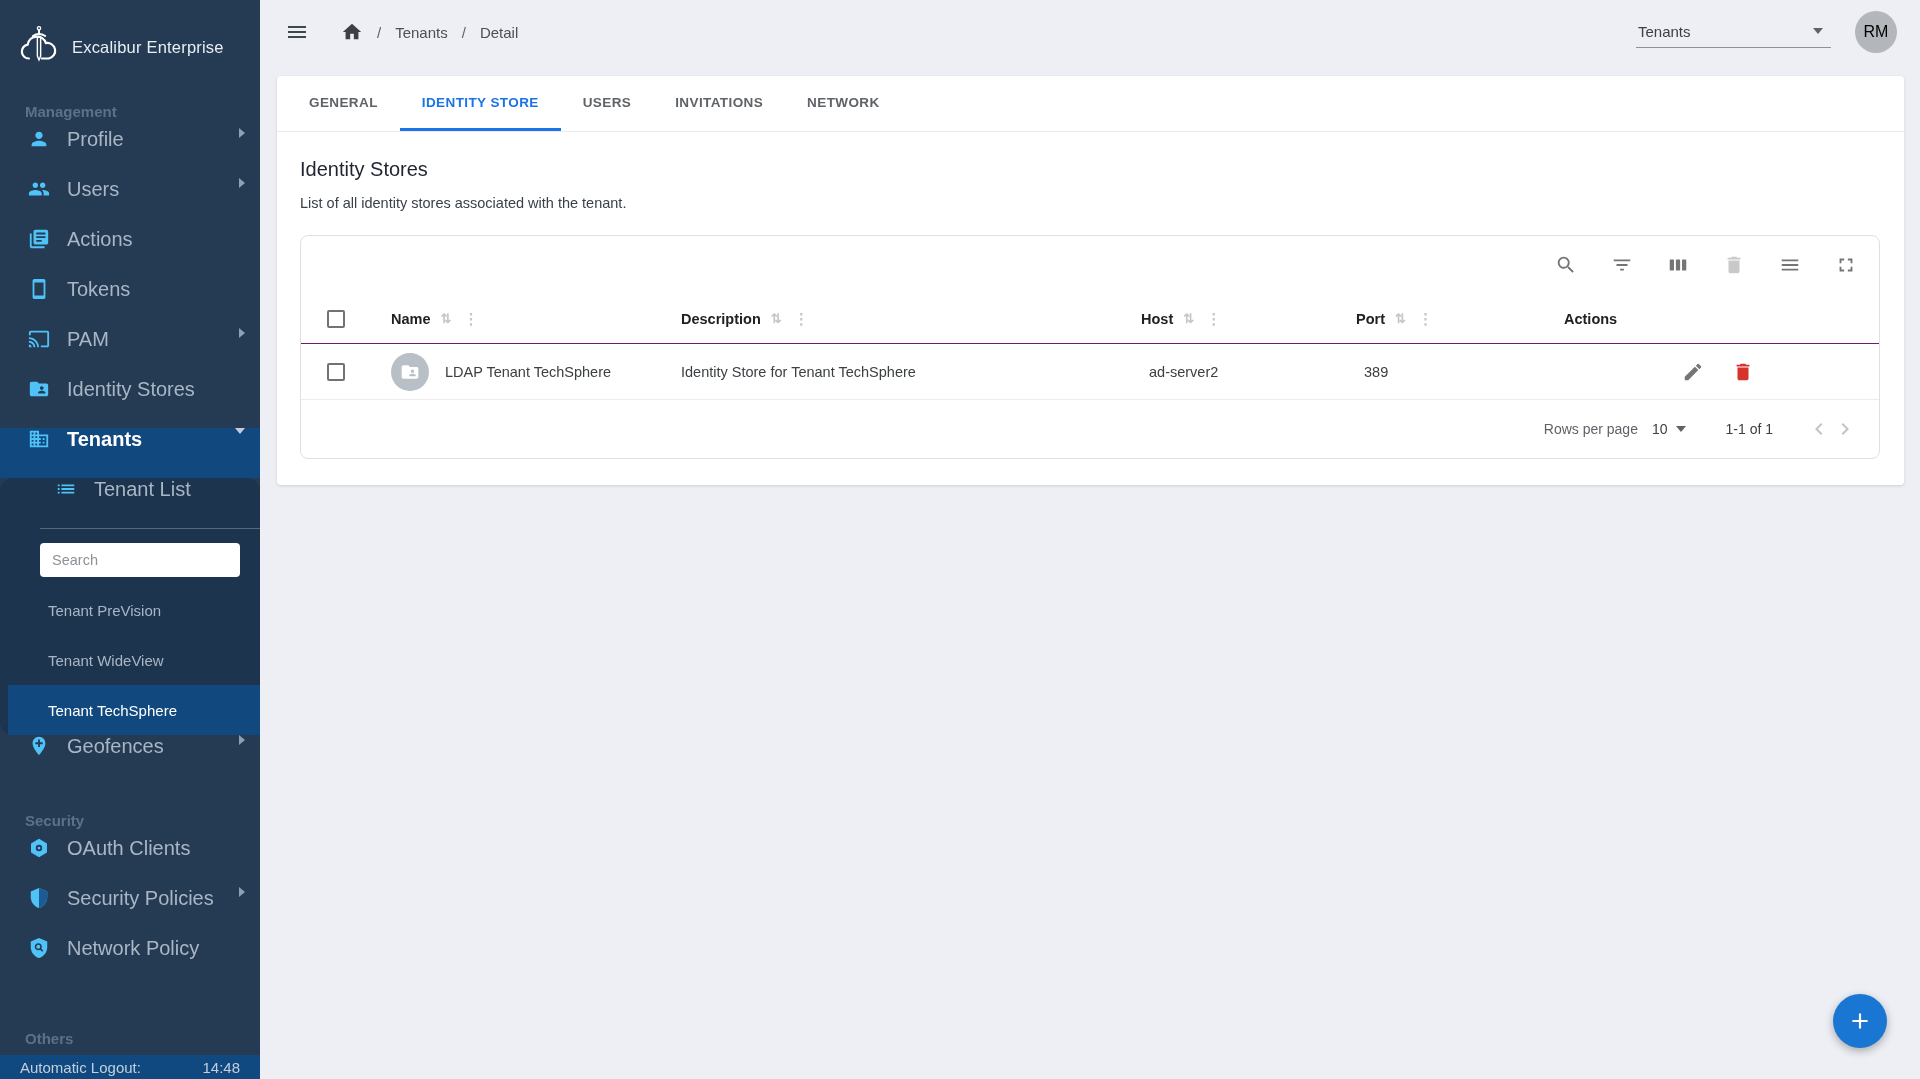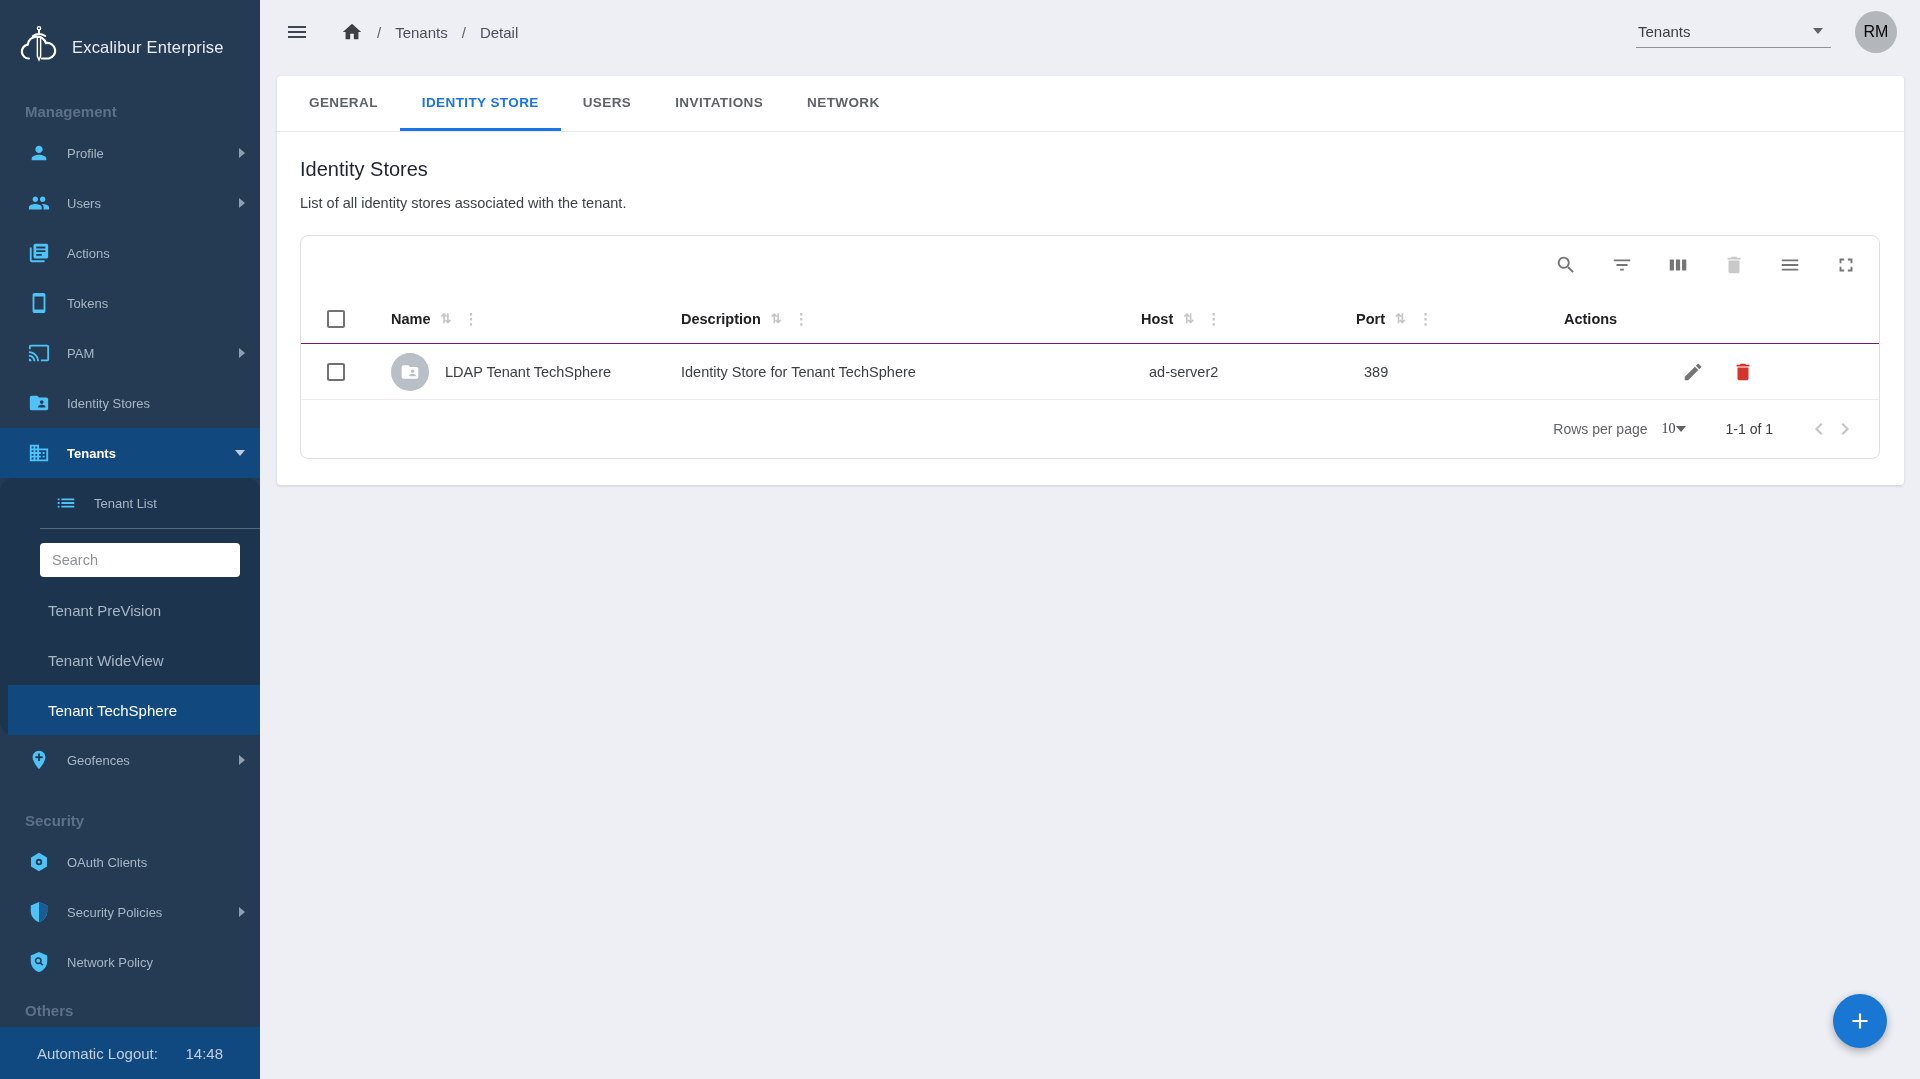--- a/index.html
+++ b/index.html
@@ -8,22 +8,22 @@
   .app { display:flex; width:1920px; height:1079px; }
 
   
   .sidebar { width:260px; min-width:260px; height:100%; background:#253b54;
     display:flex; flex-direction:column; color:#a9b6c4; }
   .logo-row { display:flex; align-items:center; height:94px; padding-left:16px; }
   .logo-row svg { width:46px; height:46px; }
   .app-name { color:#e9eef5; font-size:16.5px; margin-left:10px; letter-spacing:.2px; }
   .section-label { color:#5c7189; font-weight:bold; font-size:15px; padding:0 0 0 25px;
     height:34px; display:flex; align-items:center; }
-  .side-item { height:50px; display:flex; align-items:center; padding-left:28px;
-    font-size:13px; position:relative; cursor:pointer; }
+  .side-item { height:50px; display:flex; align-items:flex-start; padding-left:28px;
+    font-size:20px; position:relative; cursor:pointer; }
   .side-item .ico { width:22px; height:22px; color:#4fc3f7; flex:0 0 22px; }
   .side-item .ico svg { width:22px; height:22px; display:block; }
   .side-item .lbl { margin-left:17px; }
   .side-item.selected { background:#11497f; color:#ffffff; font-weight:bold; }
   .chev { position:absolute; right:15px; width:0; height:0;
     border-top:5px solid transparent; border-bottom:5px solid transparent;
     border-left:6px solid #8fa0b0; }
   .chev.down { border-left:5px solid transparent; border-right:5px solid transparent;
     border-top:6px solid #c3ccd6; border-bottom:none; }
   .submenu { background:#1d344e;border-radius:13px; }
@@ -31,22 +31,22 @@
   .sub-divider { height:1px; background:#55687e; margin:0 0 0 40px; }
   .search-wrap { padding:14px 20px 8px 40px; }
   .search-wrap input { width:100%; height:34px; border:none; border-radius:4px;
     background:#ffffff; font-size:14.5px; padding:0 12px; outline:none; color:#333;
     font-family:"Liberation Sans", sans-serif; }
   .search-wrap input::placeholder { color:#8d9299; }
   .tenant-row { height:50px; display:flex; align-items:center; padding-left:40px;
     font-size:15px; cursor:pointer;margin-left:8px; }
   .tenant-row.selected { background:#11497f; color:#ffffff; }
   .side-spacer { flex:1; }
-  .side-footer { height:52px; background:#10497f; display:flex; align-items:center;
-    justify-content:space-between; padding:0 37px; color:#c3cfdd; font-size:15px; }
+  .side-footer { height:24px; background:#10497f; display:flex; align-items:center;
+    justify-content:space-between; padding:0 20px; color:#c3cfdd; font-size:15px; }
 
   
   .main { flex:1; display:flex; flex-direction:column; position:relative; }
   .topbar { height:64px; display:flex; align-items:center; padding:0 23px 0 25px; }
   .icon-btn { background:none; border:none; cursor:pointer; color:#3f454d;
     width:28px; height:28px; padding:0; }
   .icon-btn svg { width:24px; height:24px; display:block; }
   .crumb-home { margin-left:28px; color:#3c4043; }
   .crumb-home svg { width:22px; height:22px; display:block; }
   .crumb-sep { color:#5f6368; margin:0 14px; font-size:15px; }
@@ -98,21 +98,21 @@
     display:flex; align-items:center; justify-content:center; margin-right:16px; }
   .row-avatar svg { width:20px; height:20px; color:#ffffff; }
   .actions-cell { display:flex; align-items:center; justify-content:center; gap:28px; }
   .act-btn { background:none; border:none; cursor:pointer; padding:0; width:22px; height:22px; }
   .act-btn svg { width:22px; height:22px; display:block; }
   .act-edit { color:#757575; } .act-delete { color:#d6332c; }
 
   .tfoot { height:58px; display:flex; align-items:center; justify-content:flex-end;
     padding-right:20px; font-size:14px; color:#5f6368; }
   .rpp-label { margin-right:14px; }
-  .rpp-select { display:flex; align-items:center; gap:0; cursor:pointer; color:#3c4043;font-family:Liberation Serif, serif; }
+  .rpp-select { display:flex; align-items:center; gap:8px; cursor:pointer; color:#3c4043; }
   .range { margin:0 34px 0 40px; color:#3c4043; }
   .pg-btn { background:none; border:none; color:#c3c3c3; width:26px; height:26px;
     padding:0; cursor:default; }
   .pg-btn svg { width:24px; height:24px; display:block; }
   .fab-btn { position:fixed; left:1833px; top:994px; width:54px; height:54px;
     border-radius:50%; background:#1976d2; border:none; cursor:pointer;
     box-shadow:0 3px 8px rgba(0,0,0,.3); display:flex; align-items:center;
     justify-content:center; color:#ffffff; }
   .fab-btn svg { width:26px; height:26px; }
 </style>

